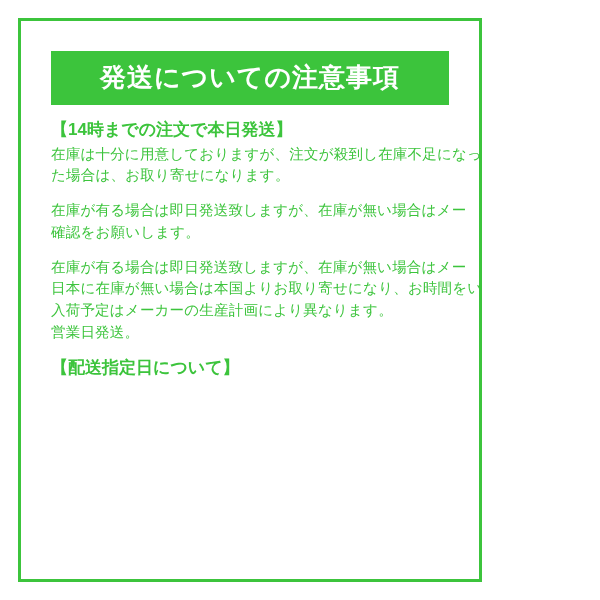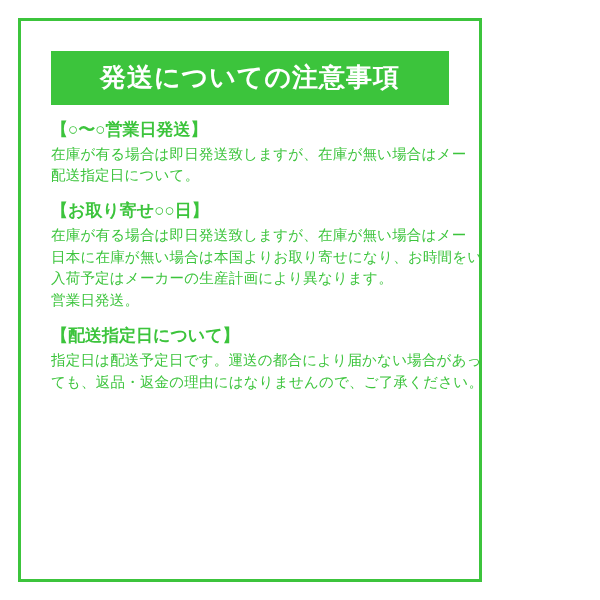--- a/index.html
+++ b/index.html
@@ -66,41 +66,42 @@
   }
 </style>
 </head>
 <body>
 
 <div class="page">
   <div class="frame">
 
     <div class="title-bar">発送についての注意事項</div>
 
-
     <div class="section">
-      <p class="sec-head">【○〜○営業日発送】</p>
+      <p class="sec-head">【14時までの注文で本日発送】</p>
       <p class="sec-body">
-        <span class="line">在庫が有る場合は即日発送致しますが、在庫が無い場合はメー</span>
-        <span class="line">配送指定日について。</span>
+        <span class="line">在庫は十分に用意しておりますが、注文が殺到し在庫不足になっ</span>
+        <span class="line">た場合は、お取り寄せになります。</span>
       </p>
     </div>
 
     <div class="section">
-      <p class="sec-head">【お取り寄せ○○日】</p>
+      <p class="sec-body">
+        <span class="line">在庫が有る場合は即日発送致しますが、在庫が無い場合はメー</span>
+        <span class="line">確認をお願いします。</span>
+      </p>
+    </div>
+
+    <div class="section">
       <p class="sec-body">
         <span class="line">在庫が有る場合は即日発送致しますが、在庫が無い場合はメー</span>
         <span class="line">日本に在庫が無い場合は本国よりお取り寄せになり、お時間をい</span>
         <span class="line">入荷予定はメーカーの生産計画により異なります。</span>
         <span class="line">営業日発送。</span>
       </p>
     </div>
 
     <div class="section">
       <p class="sec-head">【配送指定日について】</p>
-      <p class="sec-body">
-        <span class="line">指定日は配送予定日です。運送の都合により届かない場合があっ</span>
-        <span class="line">ても、返品・返金の理由にはなりませんので、ご了承ください。</span>
-      </p>
     </div>
 
   </div>
 </div>
 
 </body></html>

